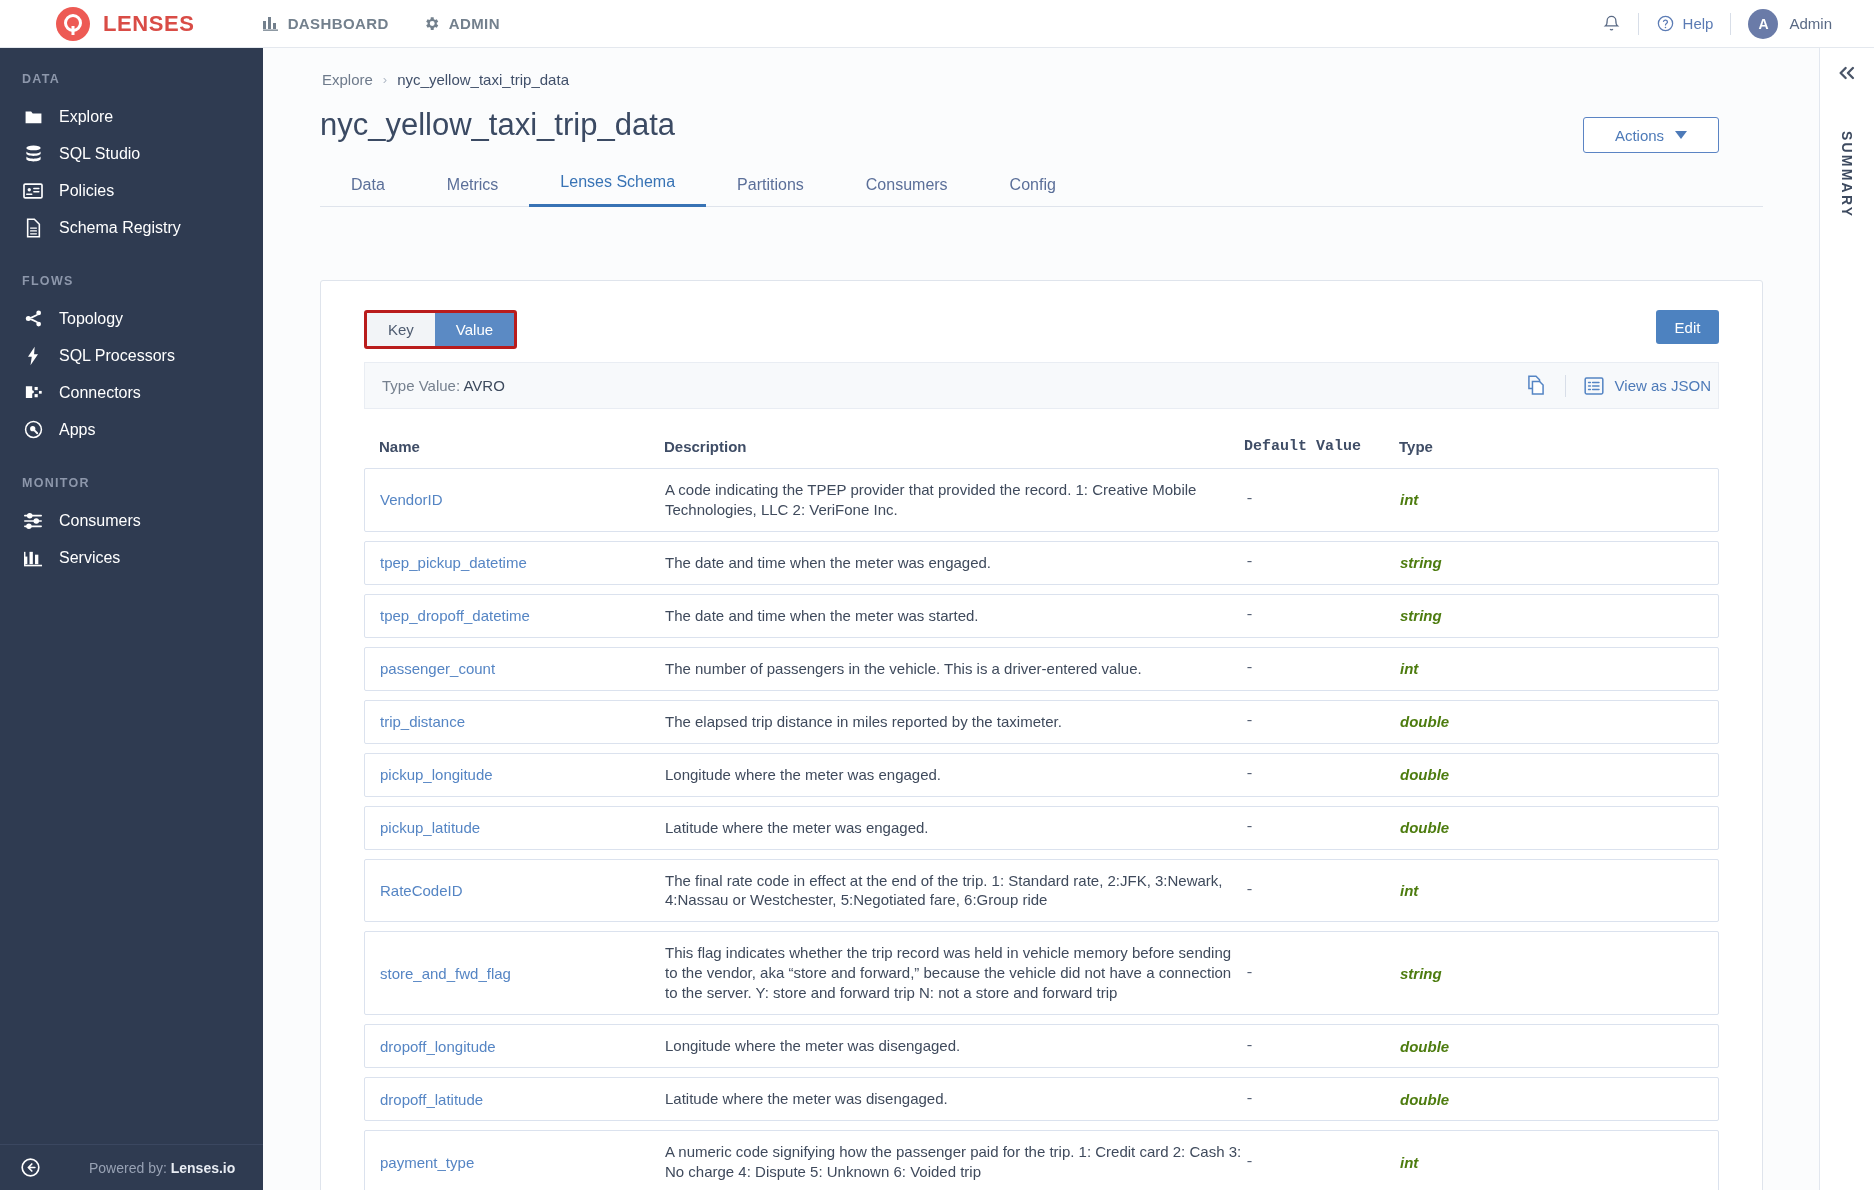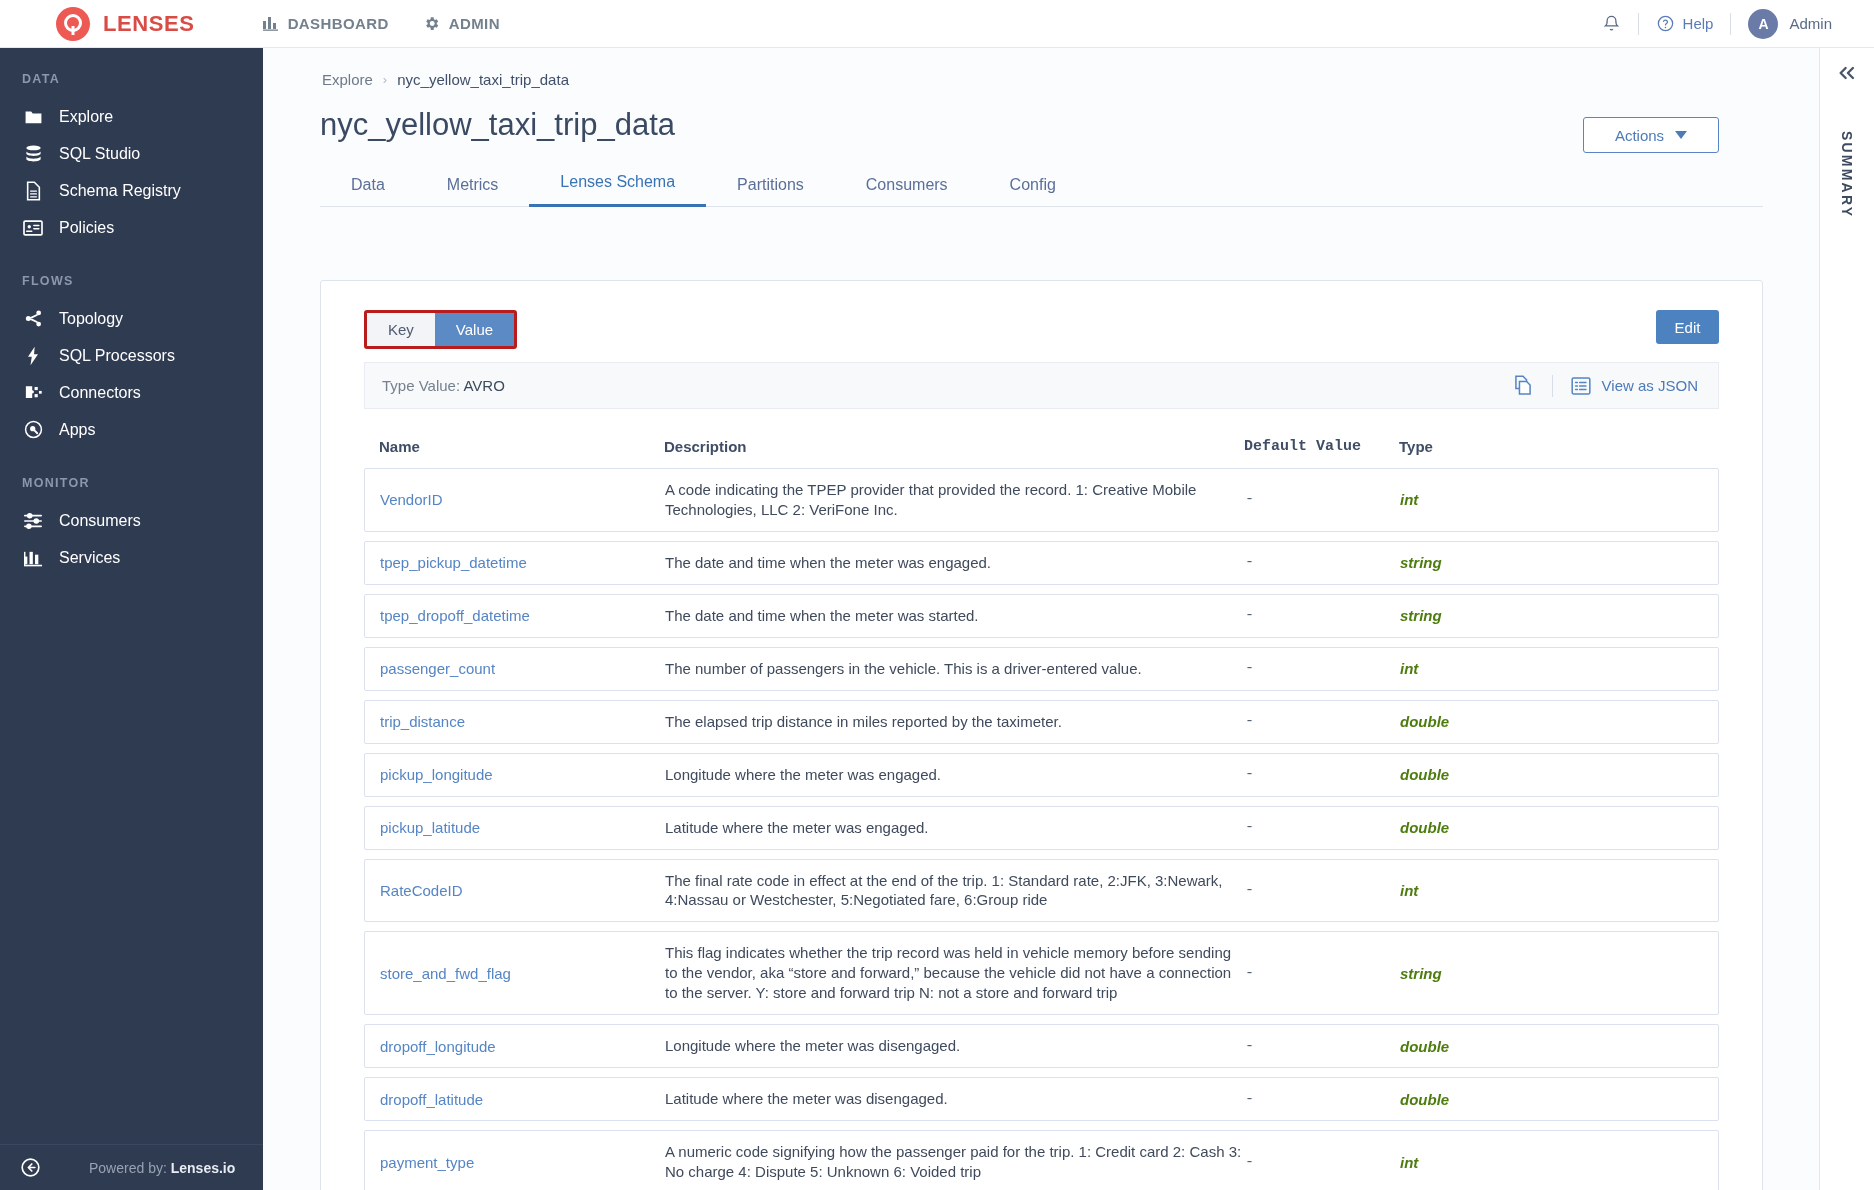--- a/index.html
+++ b/index.html
@@ -156,21 +156,21 @@
     font-family: "Liberation Sans", sans-serif;
   }
 
   .typebar {
     margin: 6px 43px 0 43px; height: 47px;
     background: #f7f9fb; border: 1px solid #e9edf3;
     display: flex; align-items: center;
   }
   .typebar-label { margin-left: 17px; font-size: 15px; color: #76818f; }
   .typebar-label b { color: #3d4a5d; font-weight: normal; }
-  .typebar-right { margin-left: auto; display: flex; align-items: center; gap: 18px; margin-right: 20px; }
+  .typebar-right { margin-left: auto; display: flex; align-items: center; gap: 18px; margin-right: 7px; }
   .view-json { display: flex; align-items: center; gap: 11px; color: #4d7ab8; font-size: 15px; cursor: pointer; }
 
   
   .thead {
     display: flex; margin: 29px 43px 0 43px;
     font-size: 15px; font-weight: bold; color: #3f4d66;
   }
   .col-name { width: 300px; padding-left: 15px; }
   .col-desc { width: 580px; }
   .col-def  { width: 155px; font-family: Liberation Mono, monospace; }
@@ -280,37 +280,37 @@
           <ellipse cx="12" cy="5" rx="9" ry="3"></ellipse>
           <path d="M3 9c0 1.7 4 3 9 3s9-1.3 9-3v3c0 1.7-4 3-9 3s-9-1.3-9-3z"></path>
           <path d="M3 15.5c0 1.7 4 3 9 3s9-1.3 9-3V19c0 1.7-4 3-9 3s-9-1.3-9-3z"></path>
         </svg>
       </span>
       <span>SQL Studio</span>
     </div>
 
     <div class="side-item">
       <span class="side-icon">
-        <svg width="17" height="20" viewBox="0 0 20 24" fill="none" stroke="#ffffff" stroke-width="1.9">
-          <path d="M3 1.5h8l6 6v15H3z"></path>
-          <path d="M6.5 12h7M6.5 15.5h7M6.5 19h7" stroke-width="1.5" stroke-linecap="round"></path>
-        </svg>
-      </span>
-      <span>Schema Registry</span>
-    </div>
-
-    <div class="side-item">
-      <span class="side-icon">
         <svg width="20" height="16" viewBox="0 0 24 19" fill="none" stroke="#ffffff" stroke-width="2">
           <rect x="1.2" y="1.2" width="21.6" height="16.6" rx="1.5"></rect>
           <circle cx="7.5" cy="8" r="2" fill="#ffffff" stroke="none"></circle>
           <path d="M13 6.5h6M13 10.5h6M4.5 13.5h6" stroke-width="1.8" stroke-linecap="round"></path>
         </svg>
       </span>
       <span>Policies</span>
+    </div>
+
+    <div class="side-item">
+      <span class="side-icon">
+        <svg width="17" height="20" viewBox="0 0 20 24" fill="none" stroke="#ffffff" stroke-width="1.9">
+          <path d="M3 1.5h8l6 6v15H3z"></path>
+          <path d="M6.5 12h7M6.5 15.5h7M6.5 19h7" stroke-width="1.5" stroke-linecap="round"></path>
+        </svg>
+      </span>
+      <span>Schema Registry</span>
     </div>
   </div>
 
   <div style="padding-top:28px">
     <div class="side-group-label">FLOWS</div>
     <div style="height:12px"></div>
 
     <div class="side-item">
       <span class="side-icon">
         <svg width="19" height="19" viewBox="0 0 24 24" fill="#ffffff">

